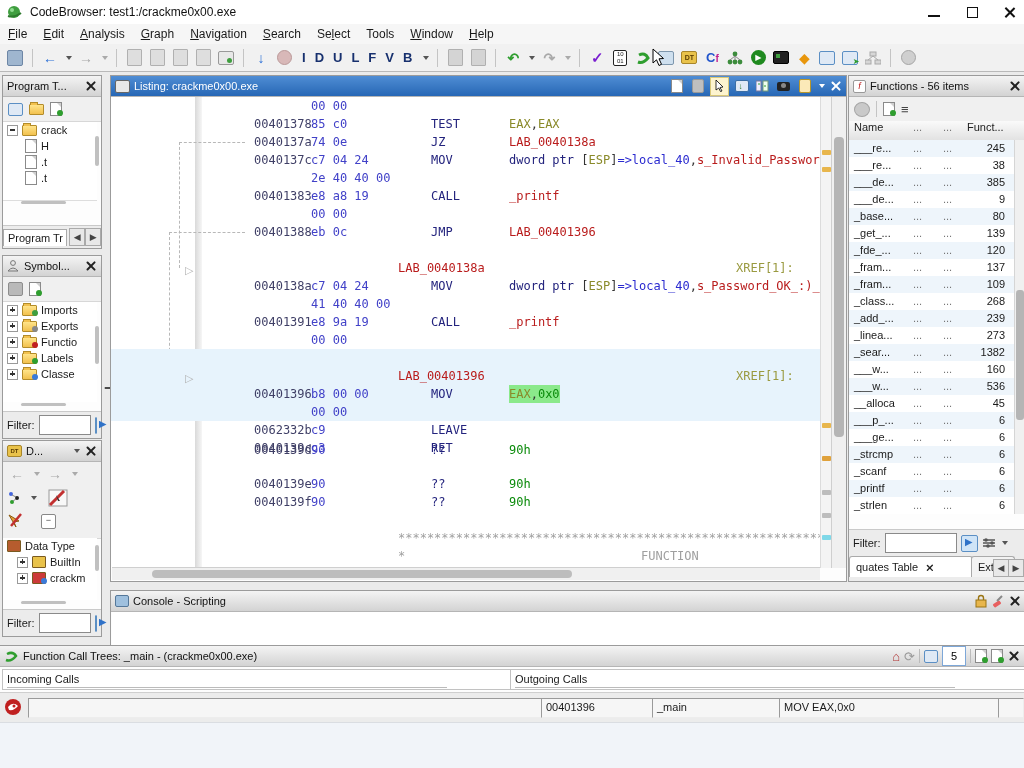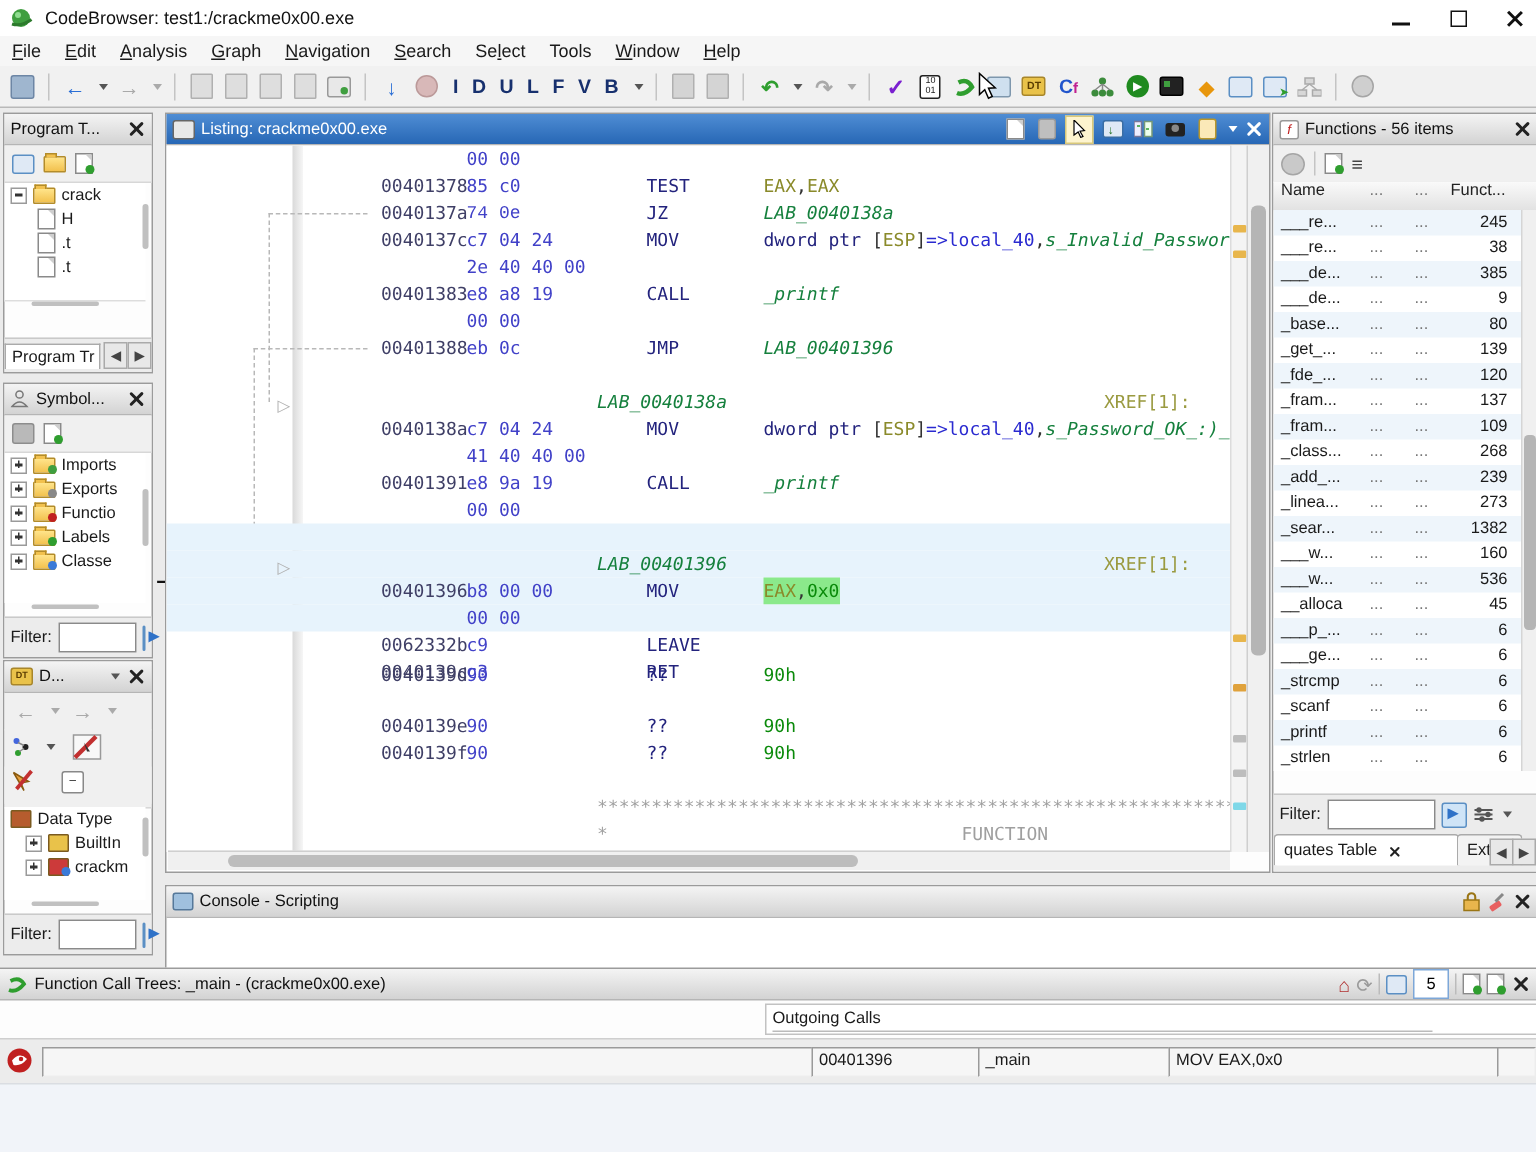--- a/index.html
+++ b/index.html
@@ -58,21 +58,21 @@
   .filterrow input{width:46px;height:16px;border:1px solid #8a8a8a;background:#fff;}
   .filt-ic{width:15px;height:15px;background:#cfe4f7;border:1px solid #5b8fc4;border-radius:2px;position:relative;}
   .filt-ic::before{content:"";position:absolute;left:3px;top:3px;width:8px;height:8px;background:#2f72c8;clip-path:polygon(0 0,100% 50%,0 100%);}
   .book{width:12px;height:10px;border-radius:1px;display:inline-block;border:1px solid #7a5a20;}
   
   #listing-body{position:absolute;left:0;top:21px;right:0;bottom:13px;background:#fff;overflow:hidden;
       font-family:"DejaVu Sans Mono",monospace;font-size:12px;}
   .lrow{position:absolute;left:0;width:712px;height:18px;line-height:18px;white-space:pre;}
   .lrow.sel{background:#e7f3fc;}
   .lf{position:absolute;top:0;}
-  .c-addr{color:#3f3f66;}.c-byt{color:#4141c8;}.c-mn{color:#23237d;}.c-lab{color:#15803d;font-style:italic;}
+  .c-addr{color:#3f3f66;}.c-byt{color:#4141c8;}.c-mn{color:#23237d;}.c-lab{color:#b91c1c;}
   .c-reg{color:#8a8a2a;}.c-grn{color:#0a8a0a;}.c-ptr{color:#2a2ad0;}.c-pl{color:#333;}
   .c-xref{color:#9a9a40;}.c-com{color:#9f9f9f;}
   .hl-green{background:#8be98b;}
   .flowline{position:absolute;border-left:1px dashed #b8b8b8;}
   .flowstub{position:absolute;border-top:1px dashed #b8b8b8;}
   .flowarrow{position:absolute;color:#b0b0b0;font-size:11px;font-family:"DejaVu Sans",sans-serif;}
   #listing-hscroll{position:absolute;left:1px;right:26px;bottom:1px;height:12px;background:#f0f0f0;border-top:1px solid #cfcfcf;}
   #listing-hthumb{position:absolute;left:40px;top:2px;width:420px;height:8px;background:#bdbdbd;border-radius:4px;}
   #ov-margin{position:absolute;right:14px;top:21px;bottom:13px;width:11px;background:#f4f4f4;border-left:1px solid #dcdcdc;}
   #listing-vscroll{position:absolute;right:0;top:21px;bottom:13px;width:14px;background:#f0f0f0;border-left:1px solid #cfcfcf;}
@@ -454,21 +454,21 @@
     <div id="listing-body">
       <div style="position:absolute;left:84px;top:0;bottom:0;width:7px;background:linear-gradient(90deg,#d9d9d9,#f6f6f6);"></div>
 
       <div class="flowline" style="left:68px;top:45px;height:126px;"></div>
       <div class="flowstub" style="left:68px;top:45px;width:66px;"></div>
       <div class="flowline" style="left:58px;top:135px;height:144px;"></div>
       <div class="flowstub" style="left:58px;top:135px;width:76px;"></div>
       <div id="lrows">
           <div class="lrow" style="top: 0px;"><span class="lf c-byt" style="left: 200px;">00 00</span></div>
           <div class="lrow" style="top: 18px;"><span class="lf c-addr" style="left: 143px;">00401378</span><span class="lf c-byt" style="left: 200px;">85 c0</span><span class="lf c-mn" style="left: 320px;">TEST</span><span class="lf" style="left: 398px;"><span class="c-reg">EAX</span><span class="c-pl">,</span><span class="c-reg">EAX</span></span></div>
-          <div class="lrow" style="top: 36px;"><span class="lf c-addr" style="left: 143px;">0040137a</span><span class="lf c-byt" style="left: 200px; font-family: Liberation Mono, monospace;">74 0e</span><span class="lf c-mn" style="left: 320px;">JZ</span><span class="lf" style="left: 398px;"><span class="c-lab">LAB_0040138a</span></span></div>
+          <div class="lrow" style="top: 36px;"><span class="lf c-addr" style="left: 143px;">0040137a</span><span class="lf c-byt" style="left: 200px;">74 0e</span><span class="lf c-mn" style="left: 320px;">JZ</span><span class="lf" style="left: 398px;"><span class="c-lab">LAB_0040138a</span></span></div>
           <div class="lrow" style="top: 54px;"><span class="lf c-addr" style="left: 143px;">0040137c</span><span class="lf c-byt" style="left: 200px;">c7 04 24</span><span class="lf c-mn" style="left: 320px;">MOV</span><span class="lf" style="left: 398px;"><span class="c-mn">dword ptr </span><span class="c-pl">[</span><span class="c-reg">ESP</span><span class="c-pl">]</span><span class="c-ptr">=&gt;local_40</span><span class="c-pl">,</span><span class="c-lab">s_Invalid_Passwor</span></span></div>
           <div class="lrow" style="top: 72px;"><span class="lf c-byt" style="left: 200px;">2e 40 40 00</span></div>
           <div class="lrow" style="top: 90px;"><span class="lf c-addr" style="left: 143px;">00401383</span><span class="lf c-byt" style="left: 200px;">e8 a8 19</span><span class="lf c-mn" style="left: 320px;">CALL</span><span class="lf" style="left: 398px;"><span class="c-lab">_printf</span></span></div>
           <div class="lrow" style="top: 108px;"><span class="lf c-byt" style="left: 200px;">00 00</span></div>
           <div class="lrow" style="top: 126px;"><span class="lf c-addr" style="left: 143px;">00401388</span><span class="lf c-byt" style="left: 200px;">eb 0c</span><span class="lf c-mn" style="left: 320px;">JMP</span><span class="lf" style="left: 398px;"><span class="c-lab">LAB_00401396</span></span></div>
           <div class="lrow" style="top: 144px;"></div>
           <div class="lrow" style="top: 162px;"><span class="lf c-lab" style="left: 287px;">LAB_0040138a</span><span class="lf c-xref" style="left: 625px;">XREF[1]:</span><span class="flowarrow" style="left: 74px; top: 3px;">▷</span></div>
           <div class="lrow" style="top: 180px;"><span class="lf c-addr" style="left: 143px;">0040138a</span><span class="lf c-byt" style="left: 200px;">c7 04 24</span><span class="lf c-mn" style="left: 320px;">MOV</span><span class="lf" style="left: 398px;"><span class="c-mn">dword ptr </span><span class="c-pl">[</span><span class="c-reg">ESP</span><span class="c-pl">]</span><span class="c-ptr">=&gt;local_40</span><span class="c-pl">,</span><span class="c-lab">s_Password_OK_:)_</span></span></div>
           <div class="lrow" style="top: 198px;"><span class="lf c-byt" style="left: 200px;">41 40 40 00</span></div>
           <div class="lrow" style="top: 216px;"><span class="lf c-addr" style="left: 143px;">00401391</span><span class="lf c-byt" style="left: 200px;">e8 9a 19</span><span class="lf c-mn" style="left: 320px;">CALL</span><span class="lf" style="left: 398px;"><span class="c-lab">_printf</span></span></div>
@@ -719,20 +719,24 @@
       <input class="inputbox" value="5" style="">
       <span style="width:1px;height:14px;background:#bbb"></span>
       <span class="doc">
           <span class="badge-dot" style="background:#2f9e2f"></span>
         </span>
       <span class="doc">
           <span class="badge-dot" style="background:#2f9e2f"></span>
         </span>
       <span class="xbtn"></span>
     </div>
+    <div class="colhead" style="left:2px;width:506px;">
+      <span>Incoming Calls</span>
+      <div style="position:absolute;left:4px;bottom:1px;width:440px;height:1px;background:#bbb"></div>
+    </div>
     <div class="colhead" style="left:510px;width:512px;">
       <span>Outgoing Calls</span>
       <div style="position:absolute;left:4px;bottom:1px;width:440px;height:1px;background:#bbb"></div>
     </div>
   </div>
 
   <div class="abs" id="statusbar">
     <svg width="18" height="18" style="position:absolute;left:4px;top:5px">
       <circle cx="9" cy="9" r="8" fill="#c02020"></circle>
         <path d="M4 9 Q9 3 14 8 Q10 13 5 12" fill="#fff"></path>

